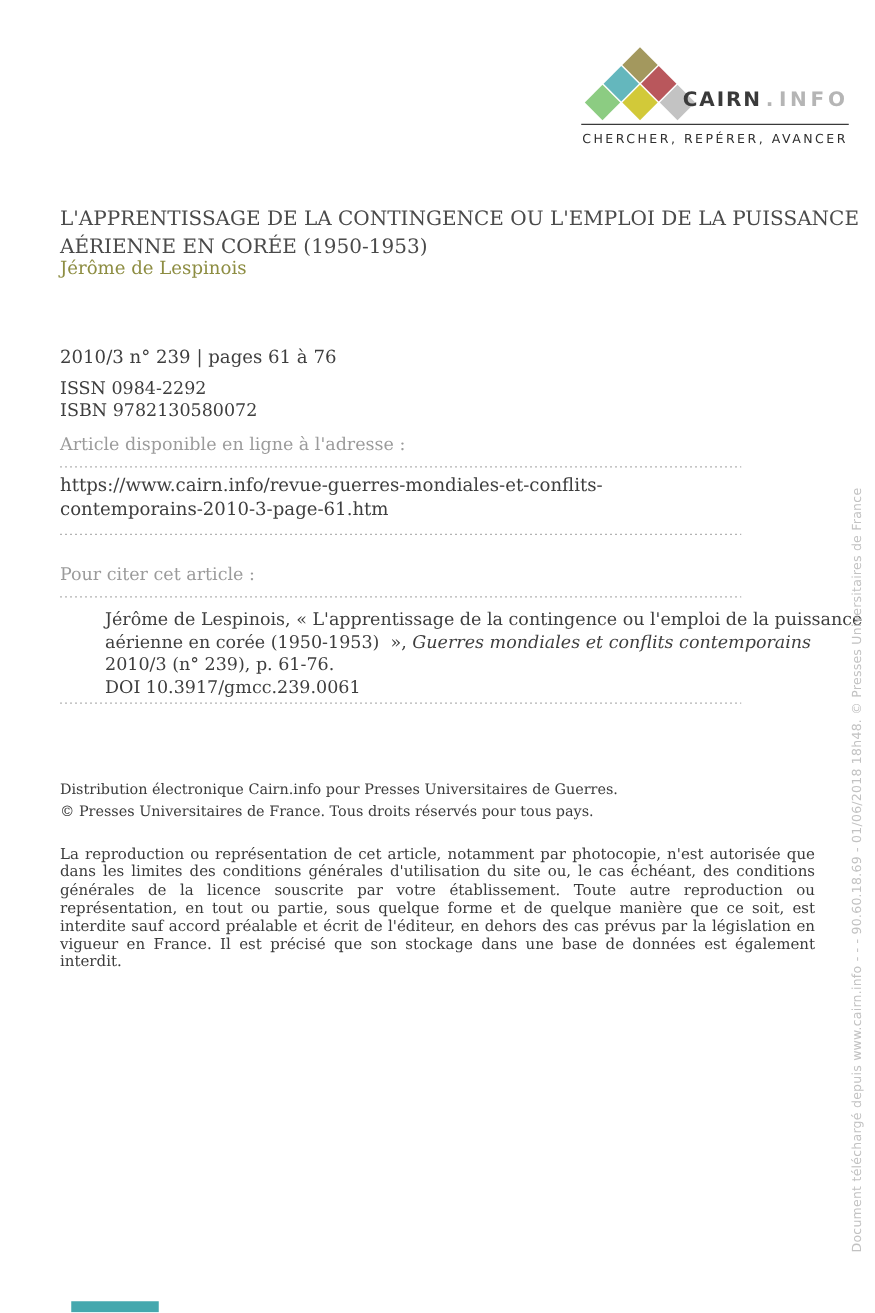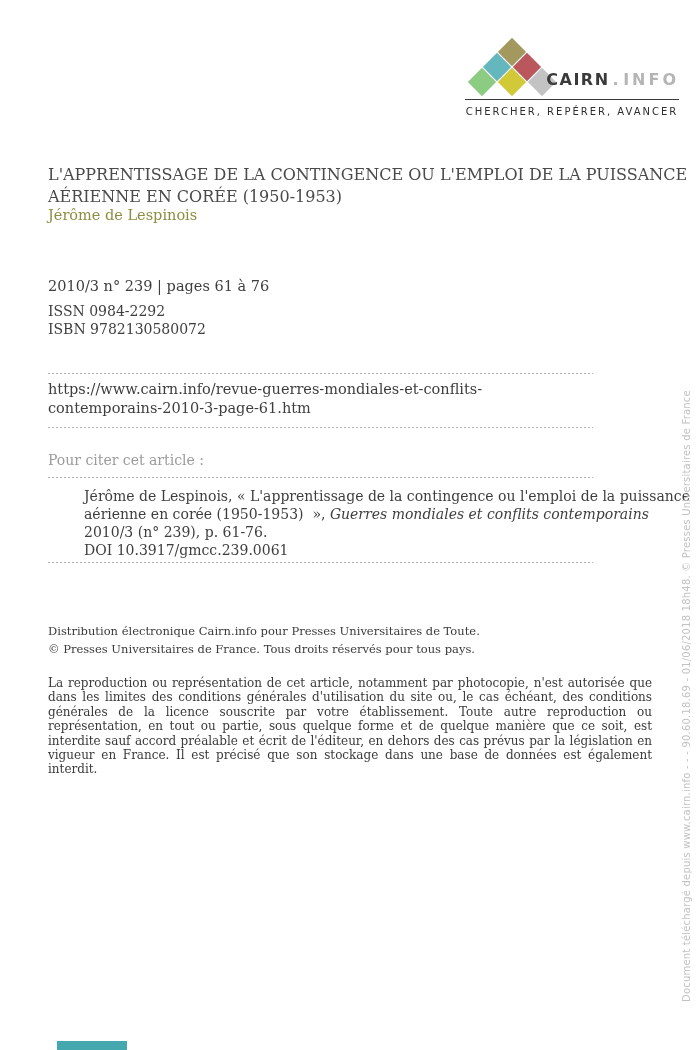--- a/index.html
+++ b/index.html
@@ -80,34 +80,35 @@
   <div id="author">Jérôme de Lespinois</div>
 
 
   <div id="issue">2010/3 n° 239 | pages 61 à 76</div>
 
   <div id="issn">
     <div>ISSN 0984-2292</div>
     <div>ISBN 9782130580072</div>
   </div>
 
+  <div class="graylabel" style="top:348px">Article disponible en ligne à l'adresse :</div>
   <div class="dash" style="top:373px"></div>
   <a id="url">https://www.cairn.info/revue-guerres-mondiales-et-conflits-
 contemporains-2010-3-page-61.htm</a>
   <div class="dash" style="top:427px"></div>
 
   <div class="graylabel" style="top:452px">Pour citer cet article :</div>
   <div class="dash" style="top:477px"></div>
   <div id="citation"><span>Jérôme de Lespinois, « L'apprentissage de la contingence ou l'emploi de la puissance
 aérienne en corée (1950-1953)  », </span><span class="it">Guerres mondiales et conflits contemporains</span><span>
 2010/3 (n° 239), p. 61-76.</span><span id="doi">DOI 10.3917/gmcc.239.0061</span></div>
   <div class="dash" style="top:562px"></div>
 
   <div id="distribution">
-    <div>Distribution électronique Cairn.info pour Presses Universitaires de Toute.</div>
+    <div>Distribution électronique Cairn.info pour Presses Universitaires de Guerres.</div>
     <div>© Presses Universitaires de France. Tous droits réservés pour tous pays.</div>
   </div>
 
   <div id="legal">La reproduction ou représentation de cet article, notamment par photocopie, n'est autorisée que dans les limites des conditions générales d'utilisation du site ou, le cas échéant, des conditions générales de la licence souscrite par votre établissement. Toute autre reproduction ou représentation, en tout ou partie, sous quelque forme et de quelque manière que ce soit, est interdite sauf accord préalable et écrit de l'éditeur, en dehors des cas prévus par la législation en vigueur en France. Il est précisé que son stockage dans une base de données est également interdit.</div>
 
   <div id="watermark">Document téléchargé depuis www.cairn.info - -   - 90.60.18.69 - 01/06/2018 18h48. © Presses Universitaires de France</div>
 
   <div id="footer-bar"></div>
 
 </div>

